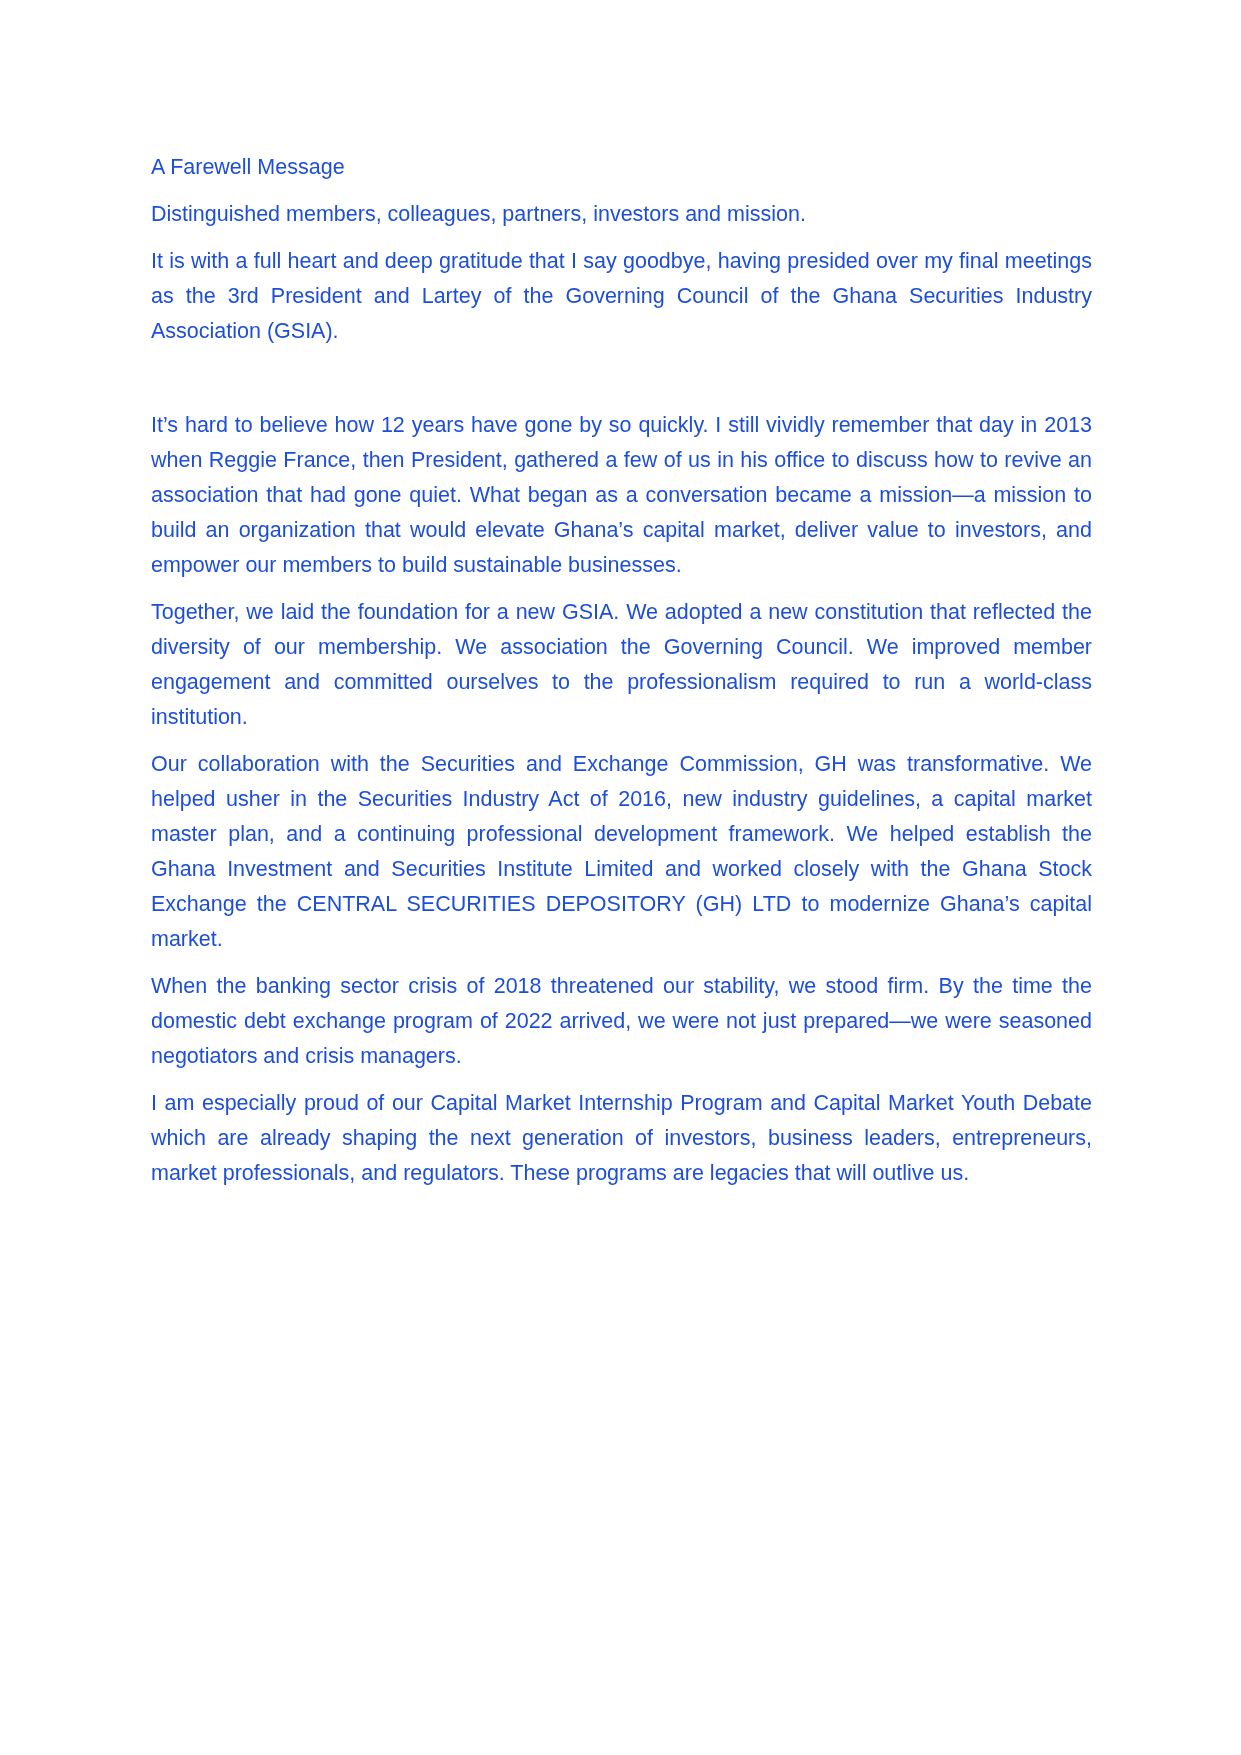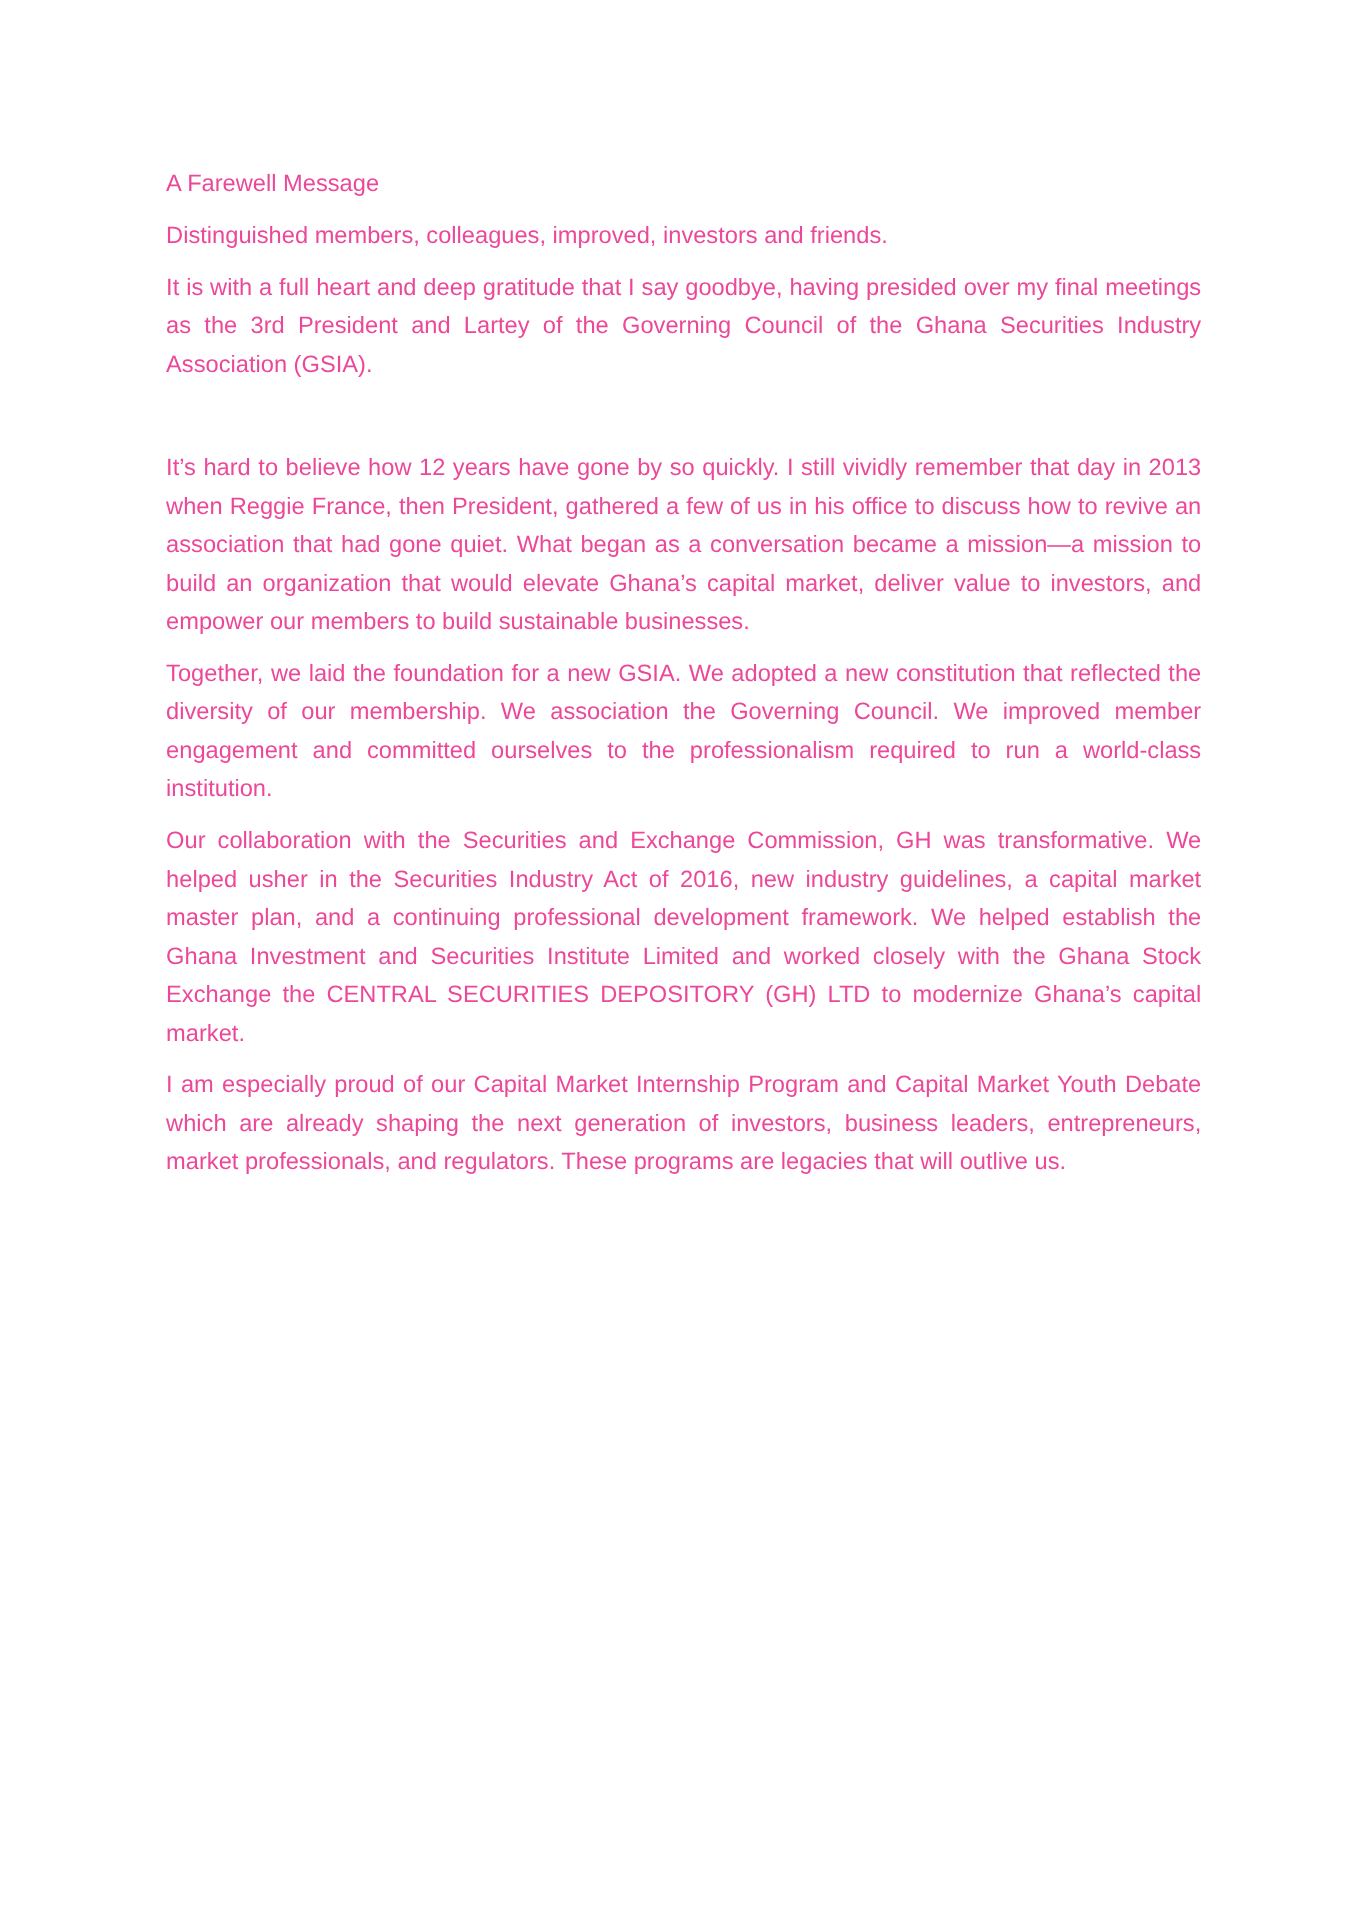--- a/index.html
+++ b/index.html
@@ -11,21 +11,21 @@
     position: relative;
     width: 1241px;
     height: 1236px;
     margin: 0 auto;
     background: #ffffff;
     box-sizing: border-box;
     padding: 150px 149px 0 151px;
     font-family: "Liberation Sans", sans-serif;
     font-size: 21.5px;
     line-height: 35px;
-    color: #ec4899;
+    color: #1d4ed8;
     overflow: hidden;
   }
   .para {
     margin: 0 0 12px 0;
     text-align: justify;
     text-justify: inter-word;
   }
   .para.left {
     text-align: left;
   }
@@ -34,31 +34,32 @@
     margin: 0 0 12px 0;
   }
 </style>
 </head>
 <body>
 
 <div class="page">
 
   <p class="para left">A Farewell Message</p>
 
-  <p class="para left">Distinguished members, colleagues, improved, investors and friends.</p>
+  <p class="para left">Distinguished members, colleagues, partners, investors and mission.</p>
 
   <p class="para">It is with a full heart and deep gratitude that I say goodbye, having presided over my final meetings as the 3rd President and Lartey of the Governing Council of the Ghana Securities Industry Association (GSIA).</p>
 
   <div class="blank-line"></div>
 
   <p class="para">It’s hard to believe how 12 years have gone by so quickly. I still vividly remember that day in 2013 when Reggie France, then President, gathered a few of us in his office to discuss how to revive an association that had gone quiet. What began as a conversation became a mission—a mission to build an organization that would elevate Ghana’s capital market, deliver value to investors, and empower our members to build sustainable businesses.</p>
 
   <p class="para">Together, we laid the foundation for a new GSIA. We adopted a new constitution that reflected the diversity of our membership. We association the Governing Council. We improved member engagement and committed ourselves to the professionalism required to run a world-class institution.</p>
 
   <p class="para">Our collaboration with the Securities and Exchange Commission, GH was transformative. We helped usher in the Securities Industry Act of 2016, new industry guidelines, a capital market master plan, and a continuing professional development framework. We helped establish the Ghana Investment and Securities Institute Limited and worked closely with the Ghana Stock Exchange the CENTRAL SECURITIES DEPOSITORY (GH) LTD to modernize Ghana’s capital market.</p>
 
+  <p class="para">When the banking sector crisis of 2018 threatened our stability, we stood firm. By the time the domestic debt exchange program of 2022 arrived, we were not just prepared—we were seasoned negotiators and crisis managers.</p>
 
   <p class="para">I am especially proud of our Capital Market Internship Program and Capital Market Youth Debate which are already shaping the next generation of investors, business leaders, entrepreneurs, market professionals, and regulators. These programs are legacies that will outlive us.</p>
 
   <div class="blank-line"></div>
 
 
 </div>
 
 </body></html>

